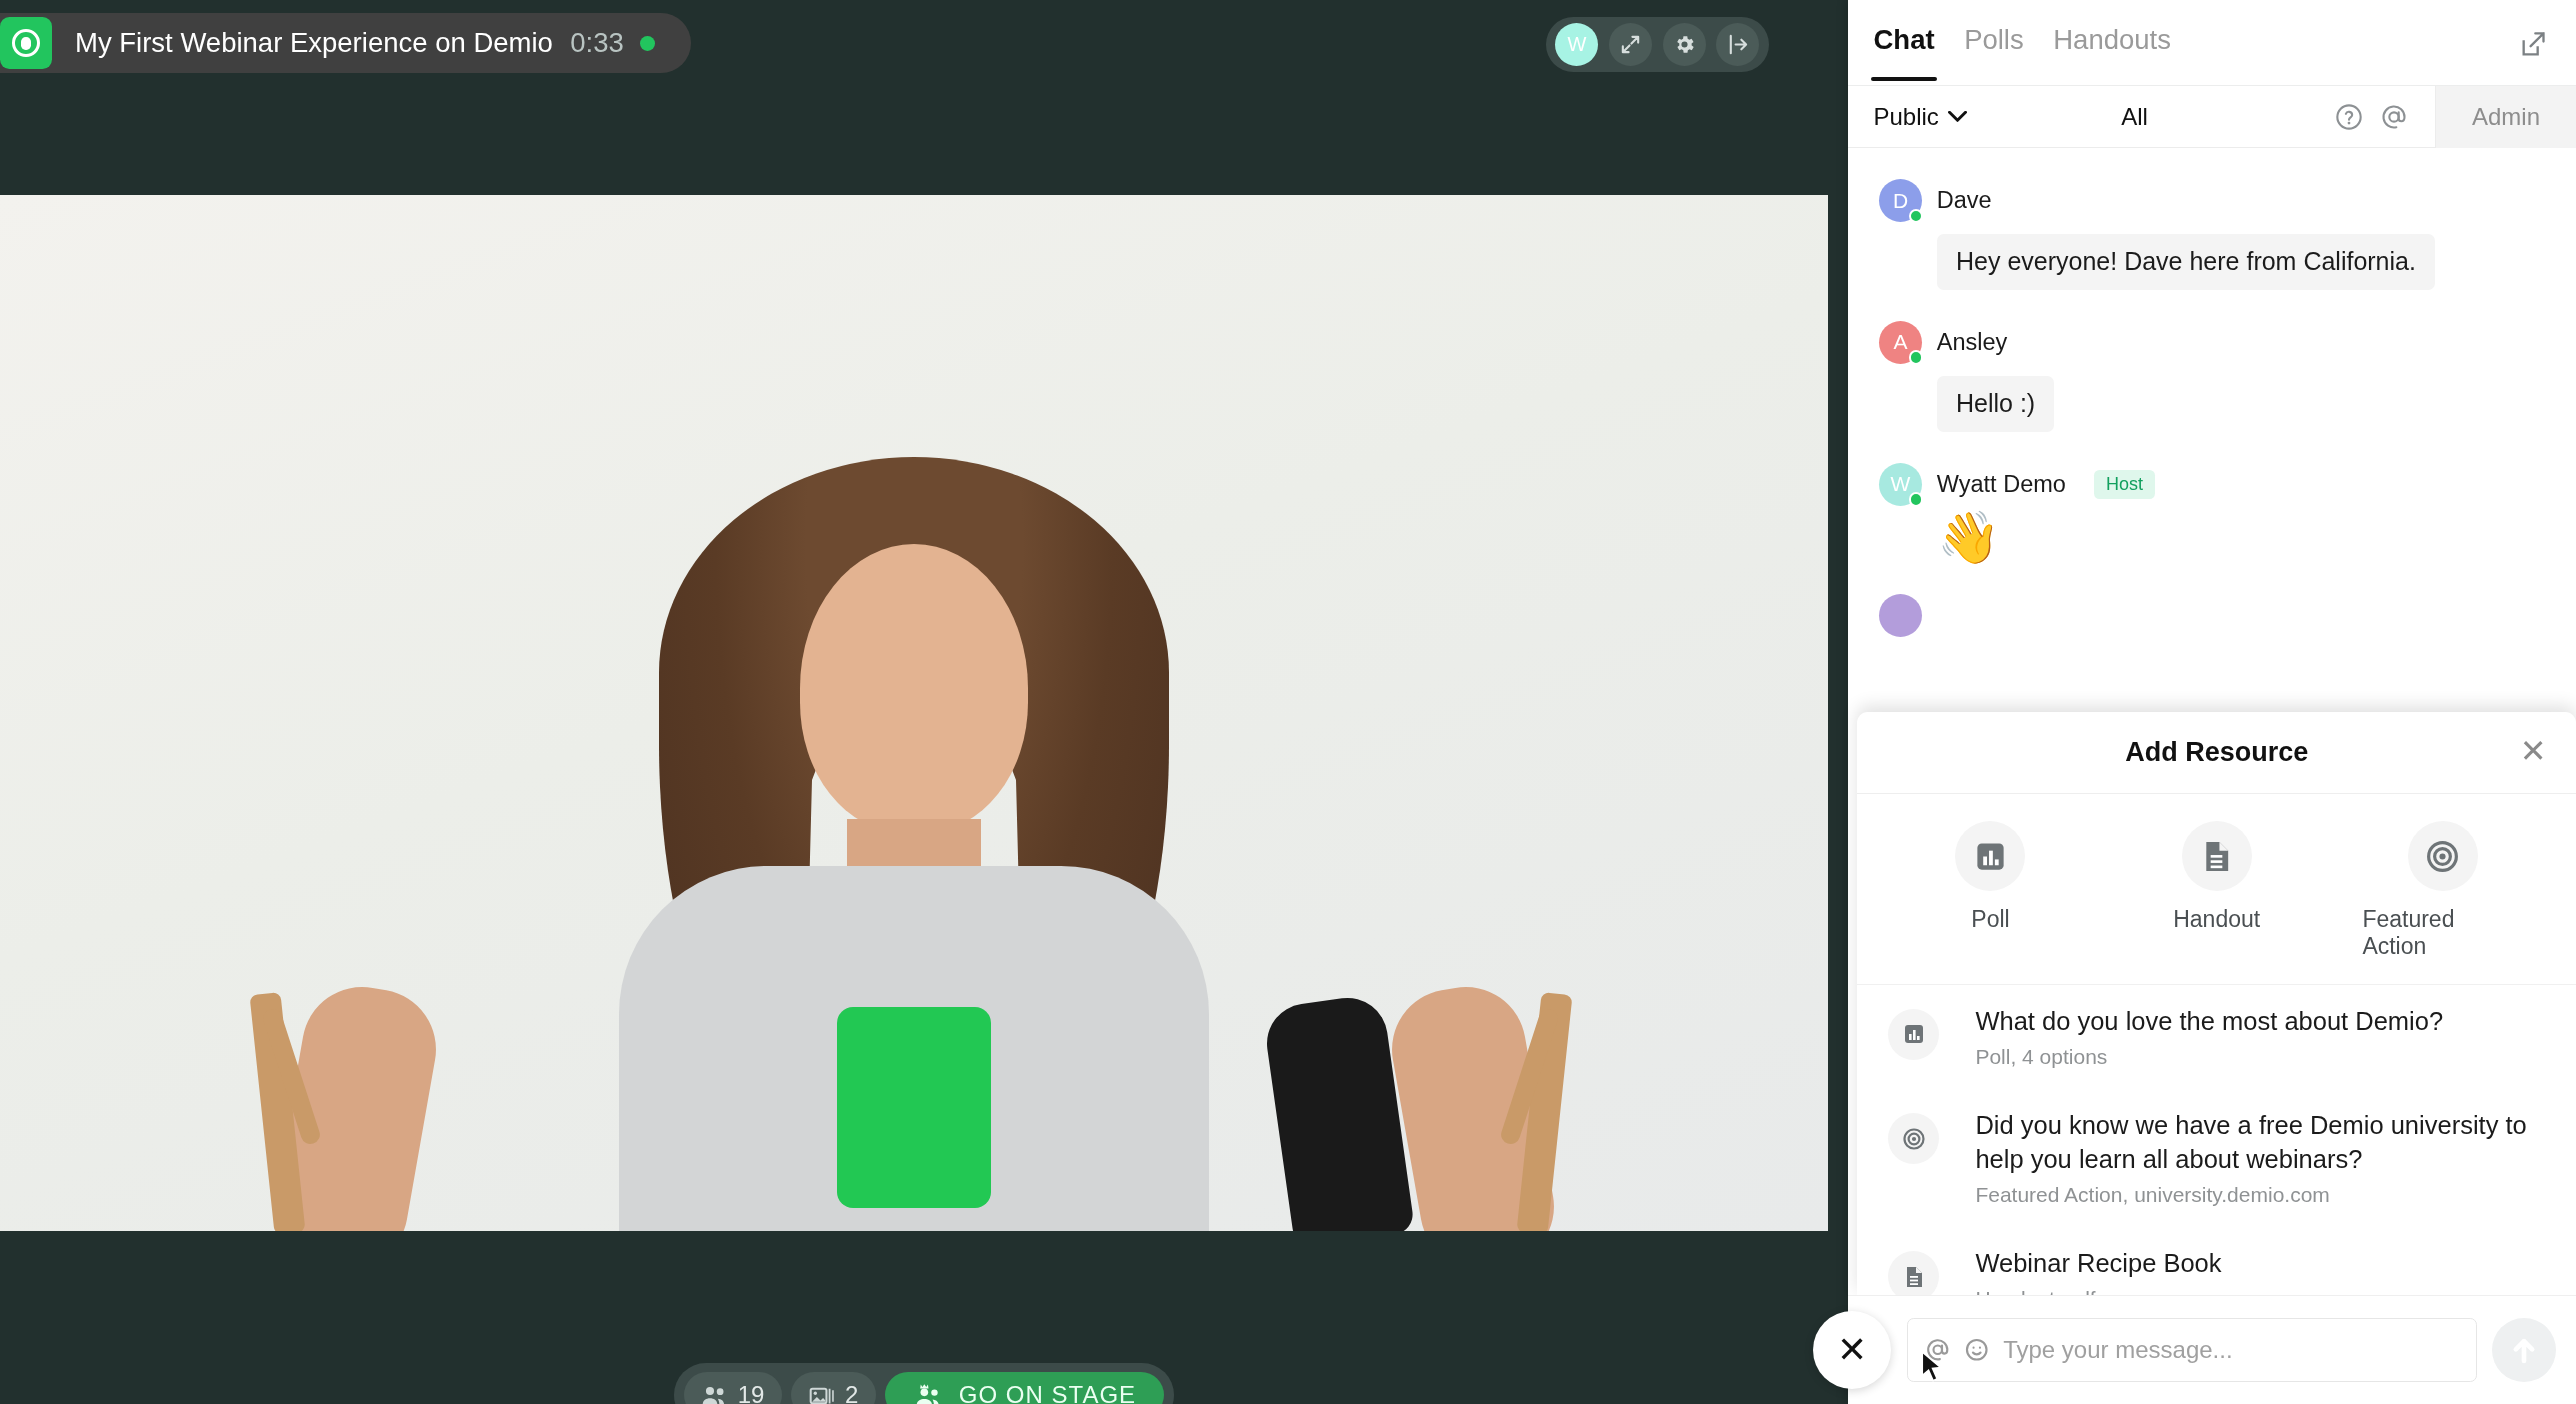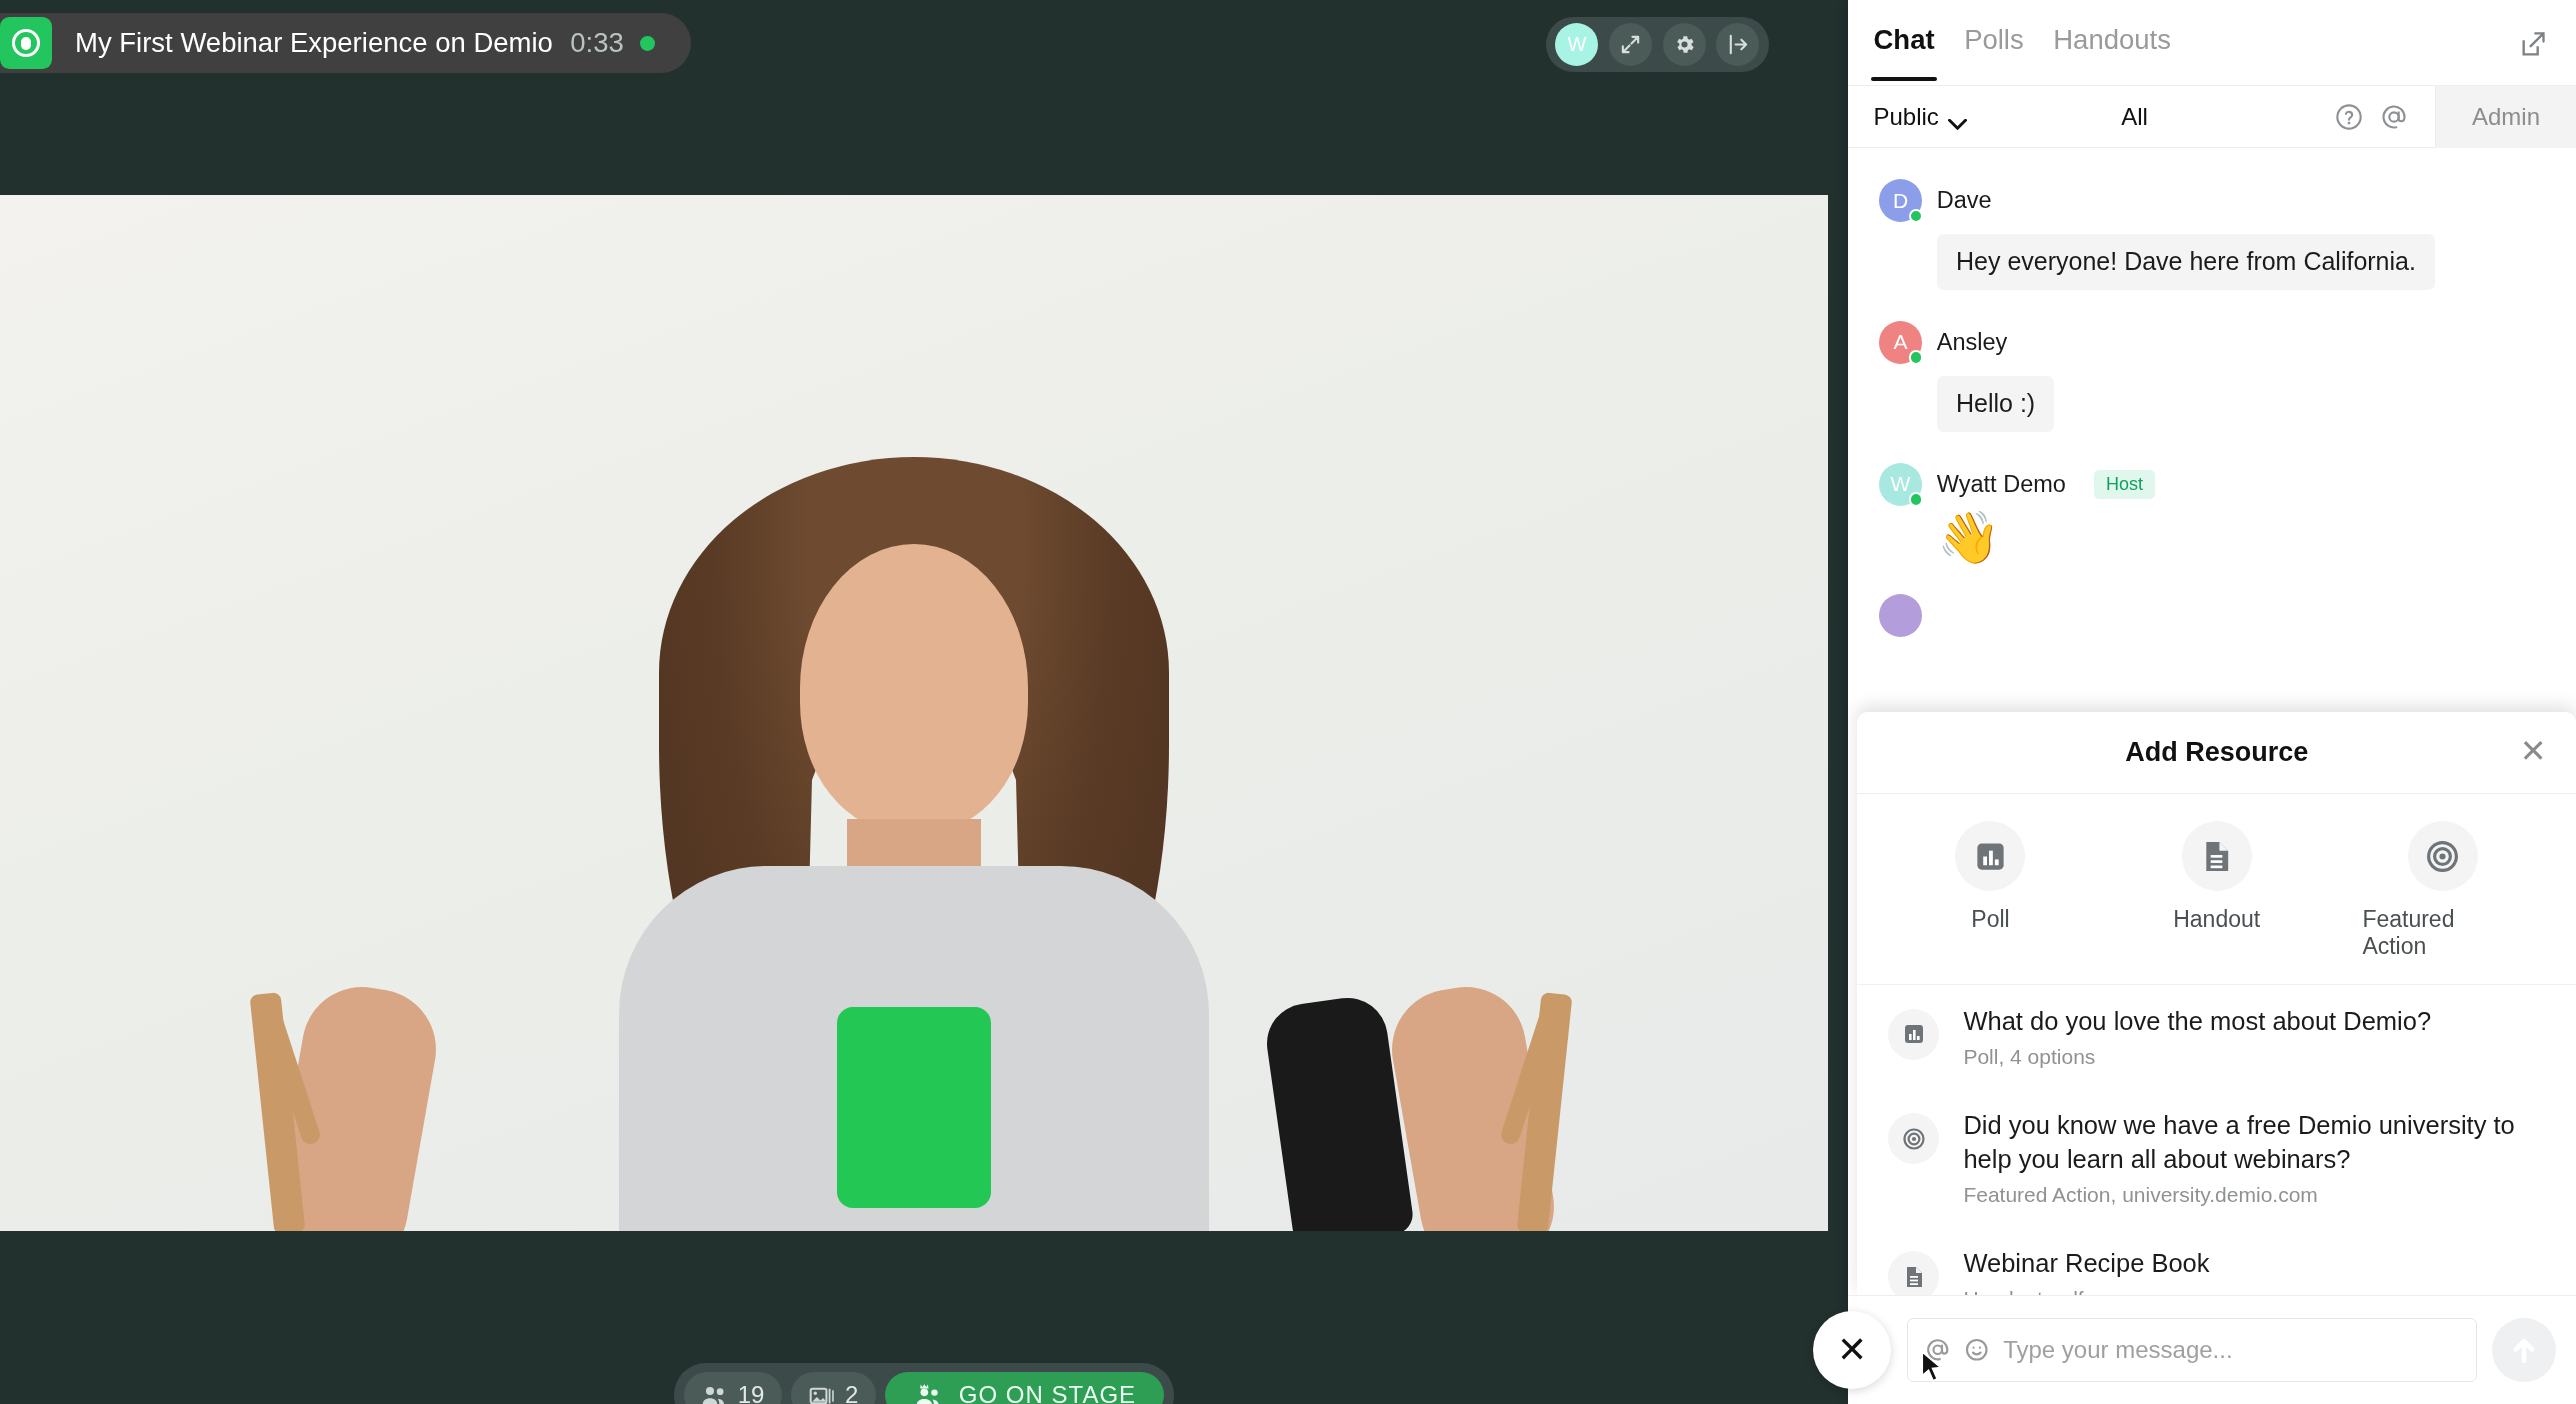--- a/index.html
+++ b/index.html
@@ -122,21 +122,21 @@
     content:""; position:absolute; left:-2.7px; right:-2.7px; bottom:-20px;
     height:4.7px; background:#111; border-radius:2px;
   }
   #popout-icon { position:absolute; right:29.5px; top:31px; }
   #popout-icon svg { width:28px; height:28px; }
 
   #chat-filters {
     height:62px; display:flex; align-items:center; border-bottom:0.7px solid #ececec;
   }
   #filter-left { display:flex; align-items:center; flex:1; padding-left:25.5px; }
-  #public-select { display:flex; align-items:flex-end; gap:9.4px; font-size:24px; color:#111; }
+  #public-select { display:flex; align-items:center; gap:9.4px; font-size:24px; color:#111; }
   #public-select svg { width:19px; height:12px; }
   #filter-all { font-size:24px; color:#111; margin-left:154px; }
   #filter-icons { display:flex; align-items:center; gap:17.4px; margin-left:auto; margin-right:27px; }
   #filter-icons svg { width:28px; height:28px; }
   #admin-tab {
     width:141px; height:62px; background:#f3f3f3;
     display:flex; align-items:center; justify-content:center;
     font-size:24px; color:#8d8d8d; border-left:0.7px solid #ececec;
   }
 
@@ -181,21 +181,21 @@
   #rp-close { position:absolute; right:29.5px; top:23px; font-size:32px; color:#8a8a8a; line-height:1; }
   #rp-types { display:flex; justify-content:space-around; padding:27px 20px 24px; }
   .rtype { display:flex; flex-direction:column; align-items:center; gap:14.8px; width:161px; }
   .rtype-circle {
     width:70px; height:70px; border-radius:50%; background:#f4f4f4;
     display:flex; align-items:center; justify-content:center;
   }
   .rtype-circle svg { width:35px; height:35px; fill:#6e7477; }
   .rtype-label { font-size:23px; color:#4a4f52; }
   #rp-list { border-top:0.7px solid #f0f0f0; }
-  .rp-item { display:flex; gap:24px; padding:20px 31px; align-items:flex-start; }
+  .rp-item { display:flex; gap:36px; padding:20px 31px; align-items:flex-start; }
   .rp-icon {
     width:51px; height:51px; border-radius:50%; background:#f4f4f4; flex:none;
     display:flex; align-items:center; justify-content:center; margin-top:4px;
   }
   .rp-icon svg { width:24px; height:24px; fill:#6e7477; }
   .rp-text { flex:1; }
   .rp-title { font-size:25.5px; color:#1b1b1b; line-height:1.32; }
   .rp-sub { font-size:21px; color:#8f9294; margin-top:6.7px; }
 
   

